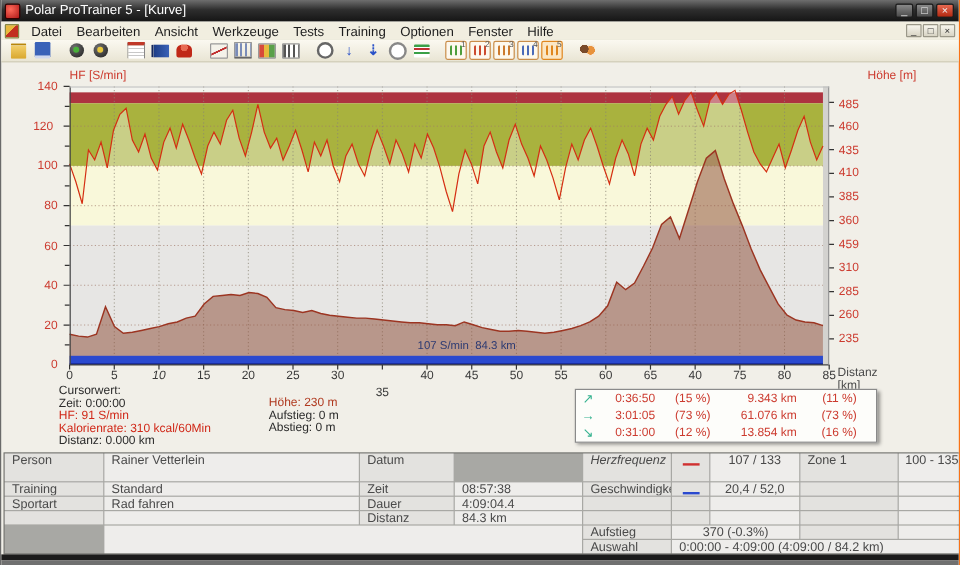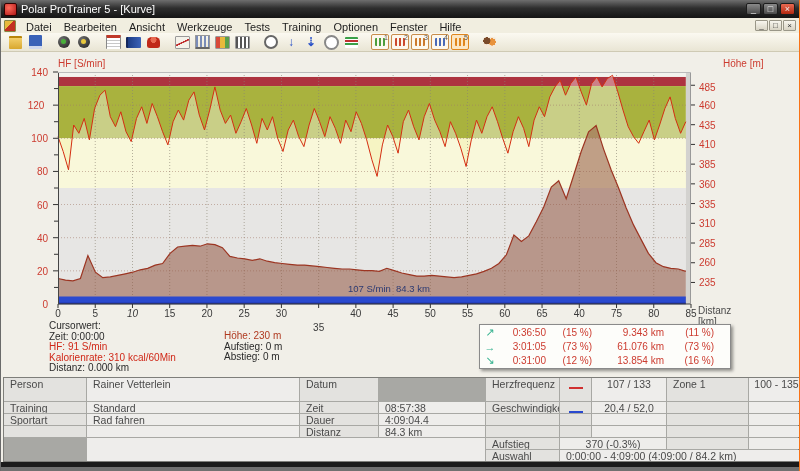--- a/index.html
+++ b/index.html
@@ -276,21 +276,21 @@
       <div class="ticklabel" style="left: 23px; top: 232.714px; width: 24px; text-align: right;">40</div>
       <div class="ticklabel" style="left: 23px; top: 199.571px; width: 24px; text-align: right;">60</div>
       <div class="ticklabel" style="left: 23px; top: 166.429px; width: 24px; text-align: right;">80</div>
       <div class="ticklabel" style="left: 23px; top: 133.286px; width: 24px; text-align: right;">100</div>
       <div class="ticklabel" style="left: 23px; top: 100.143px; width: 24px; text-align: center;">120</div>
       <div class="ticklabel" style="left: 23px; top: 67px; width: 24px; text-align: right;">140</div>
       <div class="ticklabel" style="left: 698px; top: 277.457px;">235</div>
       <div class="ticklabel" style="left: 698px; top: 257px; text-align: center;">260</div>
       <div class="ticklabel" style="left: 698px; top: 238.017px;">285</div>
       <div class="ticklabel" style="left: 698px; top: 218.297px;">310</div>
-      <div class="ticklabel" style="left: 698px; top: 198.577px;">335</div>
+      <div class="ticklabel" style="left: 698px; top: 198.577px;">459</div>
       <div class="ticklabel" style="left: 698px; top: 178.857px;">360</div>
       <div class="ticklabel" style="left: 698px; top: 159.137px;">385</div>
       <div class="ticklabel" style="left: 698px; top: 139.417px;">410</div>
       <div class="ticklabel" style="left: 698px; top: 119.697px;">435</div>
       <div class="ticklabel" style="left: 698px; top: 99.9771px;">460</div>
       <div class="ticklabel" style="left: 698px; top: 82px;">485</div>
       <div class="xlabel" style="left: 46px; top: 308px;">0</div>
       <div class="xlabel" style="left: 83.2353px; top: 308px;">5</div>
       <div class="xlabel" style="left: 120.471px; top: 308px; font-style: italic;">10</div>
       <div class="xlabel" style="left: 157.706px; top: 308px;">15</div>
@@ -362,21 +362,21 @@
       <div class="cell " style="grid-area: 4 / 2;"></div>
       <div class="cell " style="grid-area: 5 / 2 / 7 / 5;"></div>
       <div class="cell lbl" style="grid-area: 1 / 3;">Datum</div>
       <div class="cell " style="grid-area: 1 / 4; margin-top: 23px;">08.04.2010</div>
       <div class="cell lbl" style="grid-area: 2 / 3;">Zeit</div>
       <div class="cell " style="grid-area: 2 / 4;">08:57:38</div>
       <div class="cell lbl" style="grid-area: 3 / 3;">Dauer</div>
       <div class="cell " style="grid-area: 3 / 4;">4:09:04.4</div>
       <div class="cell lbl" style="grid-area: 4 / 3;">Distanz</div>
       <div class="cell " style="grid-area: 4 / 4;">84.3 km</div>
-      <div class="cell lbl" style="grid-area: 1 / 5;">Herzfrequenz</div>
+      <div class="cell lbl" style="grid-area: 1 / 5; font-style: italic;">Herzfrequenz</div>
       <div class="cell lbl ctr" style="grid-area: 1 / 6;"><span class="linechip" style="background: rgb(208, 48, 48);"></span></div>
       <div class="cell ctr" style="grid-area: 1 / 7;">107 / 133</div>
       <div class="cell lbl" style="grid-area: 1 / 8;">Zone 1</div>
       <div class="cell ctr" style="grid-area: 1 / 9;">100 - 135</div>
       <div class="cell lbl" style="grid-area: 2 / 5;">Geschwindigkeit</div>
       <div class="cell lbl ctr" style="grid-area: 2 / 6;"><span class="linechip" style="background: rgb(42, 73, 207);"></span></div>
       <div class="cell ctr" style="grid-area: 2 / 7;">20,4 / 52,0</div>
       <div class="cell lbl" style="grid-area: 2 / 8;"></div>
       <div class="cell " style="grid-area: 2 / 9;"></div>
       <div class="cell lbl" style="grid-area: 3 / 5;"></div>

